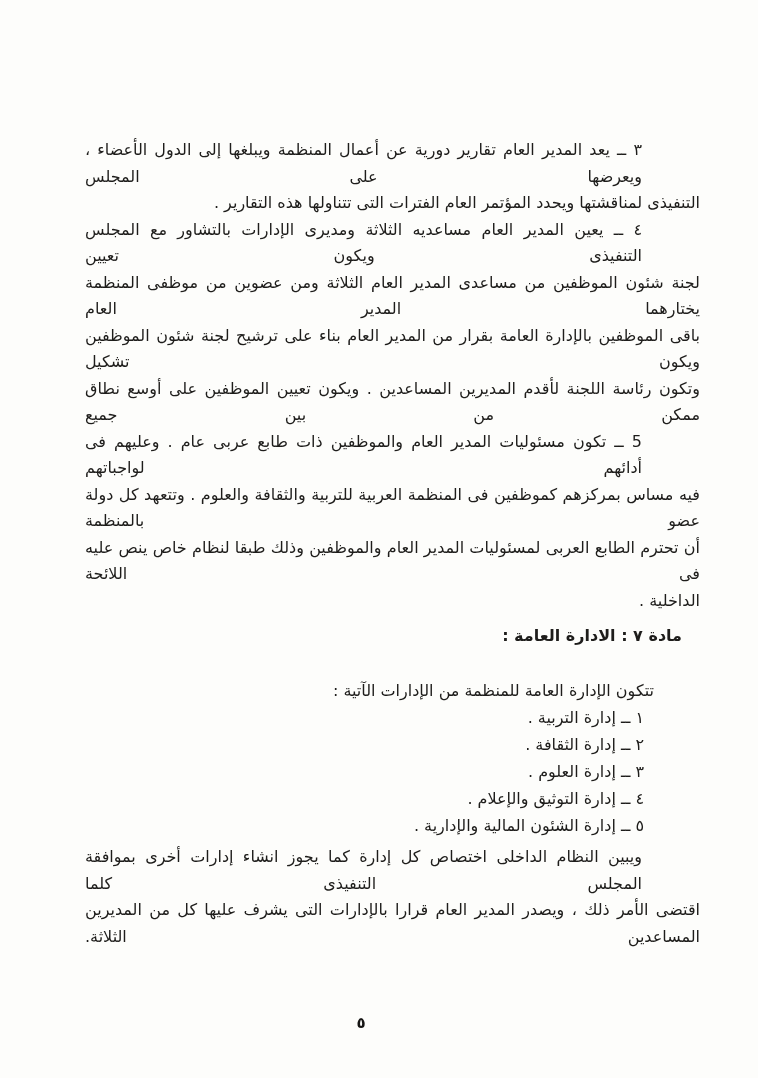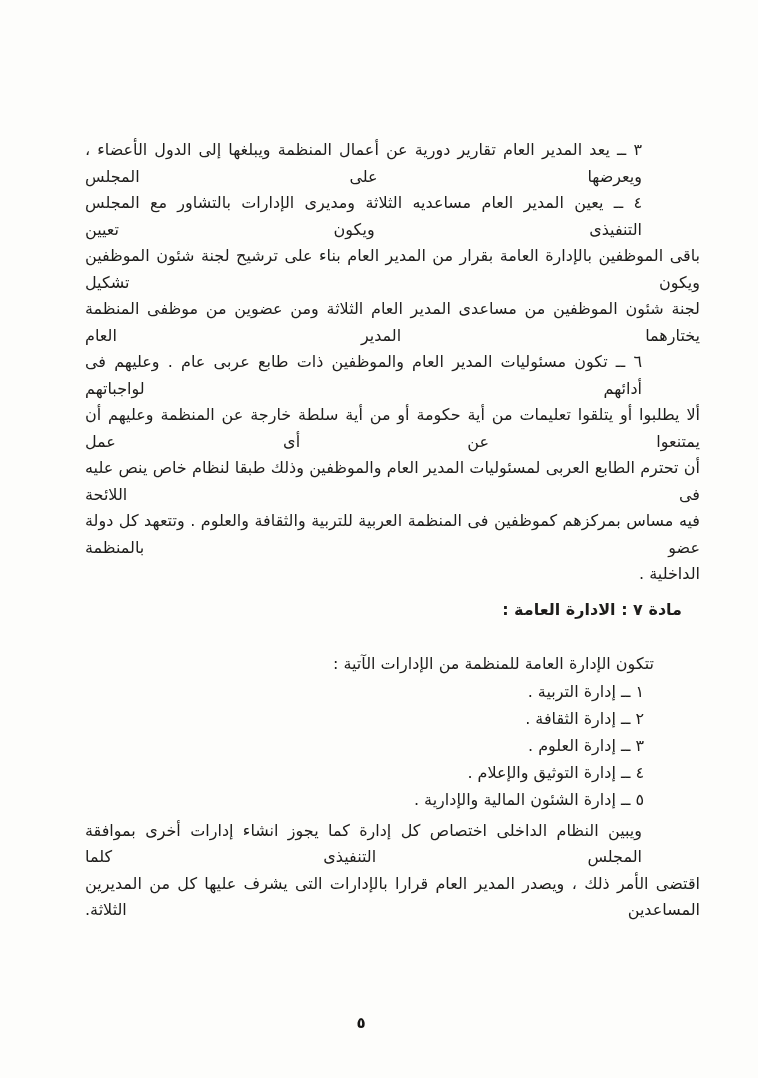--- a/index.html
+++ b/index.html
@@ -59,31 +59,32 @@
     color: #161514;
   }
 </style>
 </head>
 <body>
 
 <div class="page" dir="rtl">
   <div class="text-block">
       <div class="block kind-para">
         <div class="line role-first j">٣ ــ يعد المدير العام تقارير دورية عن أعمال المنظمة ويبلغها إلى الدول الأعضاء ، ويعرضها على المجلس</div>
+        <div class="line role-cont">التنفيذى لمناقشتها ويحدد المؤتمر العام الفترات التى تتناولها هذه التقارير .</div>
       </div>
       <div class="block kind-para-gap">
         <div class="line role-first j">٤ ــ يعين المدير العام مساعديه الثلاثة ومديرى الإدارات بالتشاور مع المجلس التنفيذى ويكون تعيين</div>
+        <div class="line role-cont j">لجنة شئون الموظفين من مساعدى المدير العام الثلاثة ومن عضوين من موظفى المنظمة يختارهما المدير العام</div>
         <div class="line role-cont j">باقى الموظفين بالإدارة العامة بقرار من المدير العام بناء على ترشيح لجنة شئون الموظفين ويكون تشكيل</div>
-        <div class="line role-cont j">لجنة شئون الموظفين من مساعدى المدير العام الثلاثة ومن عضوين من موظفى المنظمة يختارهما المدير العام</div>
+        <div class="line role-cont j">وتكون رئاسة اللجنة لأقدم المديرين المساعدين . ويكون تعيين الموظفين على أوسع نطاق ممكن من بين جميع</div>
       </div>
       <div class="block kind-para">
-        <div class="line role-first j">٦ ــ تكون مسئوليات المدير العام والموظفين ذات طابع عربى عام . وعليهم فى أدائهم لواجباتهم</div>
-        <div class="line role-cont j">ألا يطلبوا أو يتلقوا تعليمات من أية حكومة أو من أية سلطة خارجة عن المنظمة وعليهم أن يمتنعوا عن أى عمل</div>
+        <div class="line role-first j">5 ــ تكون مسئوليات المدير العام والموظفين ذات طابع عربى عام . وعليهم فى أدائهم لواجباتهم</div>
+        <div class="line role-cont j">فيه مساس بمركزهم كموظفين فى المنظمة العربية للتربية والثقافة والعلوم . وتتعهد كل دولة عضو بالمنظمة</div>
         <div class="line role-cont j">أن تحترم الطابع العربى لمسئوليات المدير العام والموظفين وذلك طبقا لنظام خاص ينص عليه فى اللائحة</div>
-        <div class="line role-cont j">فيه مساس بمركزهم كموظفين فى المنظمة العربية للتربية والثقافة والعلوم . وتتعهد كل دولة عضو بالمنظمة</div>
         <div class="line role-cont">الداخلية .</div>
       </div>
       <div class="block kind-heading">
         <div class="line role-heading">مادة ٧ : الادارة العامة :</div>
       </div>
       <div class="block kind-intro">
         <div class="line role-intro">تتكون الإدارة العامة للمنظمة من الإدارات الآتية :</div>
       </div>
       <div class="block kind-list">
         <div class="line role-item">١ ــ إدارة التربية .</div>

